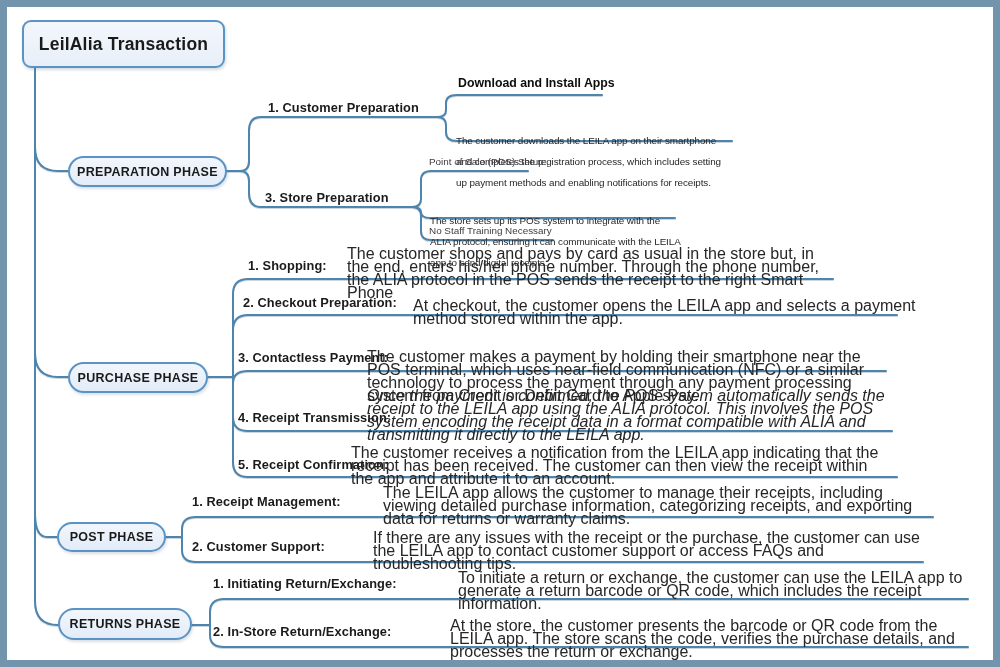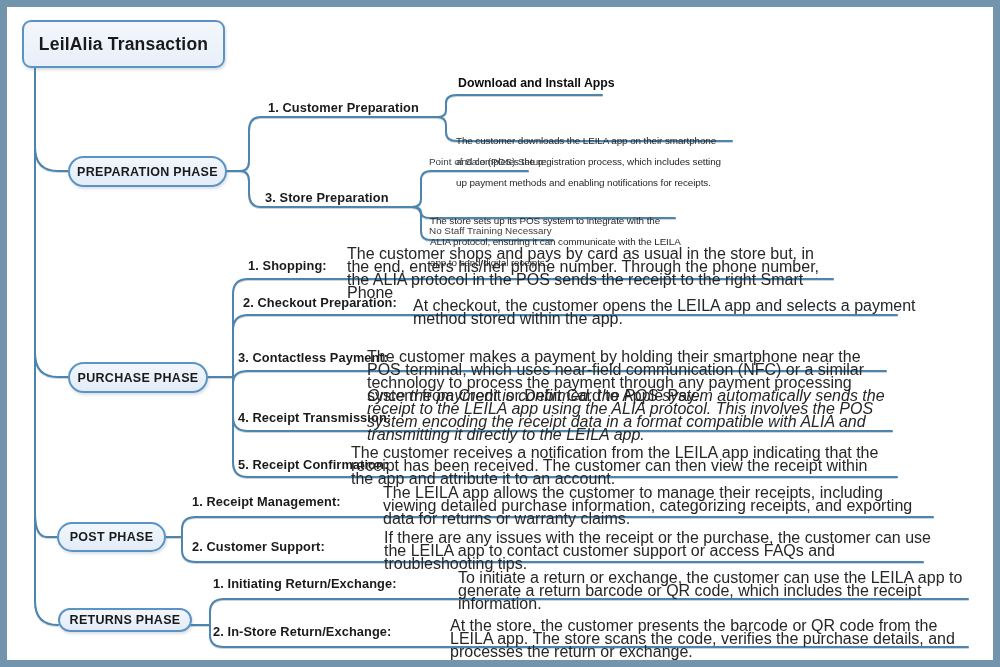--- a/index.html
+++ b/index.html
@@ -41,21 +41,21 @@
     border:2px solid var(--node-border);
     border-radius:17px;
     display:flex;align-items:center;justify-content:center;
     font-size:12.5px;font-weight:bold;letter-spacing:.3px;
     box-shadow:1px 2px 3px rgba(90,110,135,.22);
     white-space:nowrap;
   }
   .pill-prep{left:61px;top:149px;width:159px;height:31px;}
   .pill-purchase{left:61px;top:355px;width:140px;height:31px;}
   .pill-post{left:50px;top:515px;width:109px;height:30px;}
-  .pill-returns{left:51px;top:601px;width:134px;height:24px;}
+  .pill-returns{left:51px;top:601px;width:134px;height:32px;}
   .topic{
     font-size:12.8px;font-weight:bold;color:var(--text-primary);
     white-space:nowrap;letter-spacing:.1px;text-align:right;
   }
   .heading{
     font-size:12.3px;font-weight:bold;color:#0d0d0d;white-space:nowrap;
   }
   .desc{
     font-size:16px;line-height:13px;color:var(--text-secondary);
   }
@@ -72,21 +72,21 @@
   .p-cust-para{left:449px;top:90px;width:278px;}
   .p-pos-setup{left:422px;top:149px;}
   .p-store-para{left:423px;top:170px;width:252px;}
   .p-no-staff{left:422px;top:218px;}
   .p-shop-label{left:241px;top:251px;}      .p-shop-desc{left:340px;top:240px;width:490px;}
   .p-checkout-label{left:236px;top:288px;}  .p-checkout-desc{left:366px;top:292px;width:528px;margin-left:40px;}
   .p-contactless-label{left:231px;top:343px;} .p-contactless-desc{left:360px;top:323px;width:522px;margin-top:20px;}
   .p-transmission-label{left:231px;top:403px;} .p-transmission-desc{left:360px;top:382px;width:528px;font-style:italic;}
   .p-confirmation-label{left:231px;top:450px;} .p-confirmation-desc{left:344px;top:439px;width:533px;}
   .p-mgmt-label{left:185px;top:487px;}      .p-mgmt-desc{left:376px;top:479px;width:552px;}
-  .p-support-label{left:185px;top:532px;}   .p-support-desc{left:366px;top:524px;width:552px;margin-left:11px;}
+  .p-support-label{left:185px;top:532px;}   .p-support-desc{left:366px;top:524px;width:552px;}
   .p-init-label{left:206px;top:569px;}      .p-init-desc{left:451px;top:564px;width:512px;}
   .p-instore-label{left:206px;top:617px;}   .p-instore-desc{left:443px;top:612px;width:520px;}
 </style>
 </head>
 <body>
 
 <svg id="edges" viewBox="0 0 1000 667" fill="none" stroke="currentColor" stroke-width="2" stroke-linecap="round">
 
   <path d="M35,68 V601 Q35,625 58,625"></path>
   <path d="M35,147 Q35,171 58,171 H68"></path>

